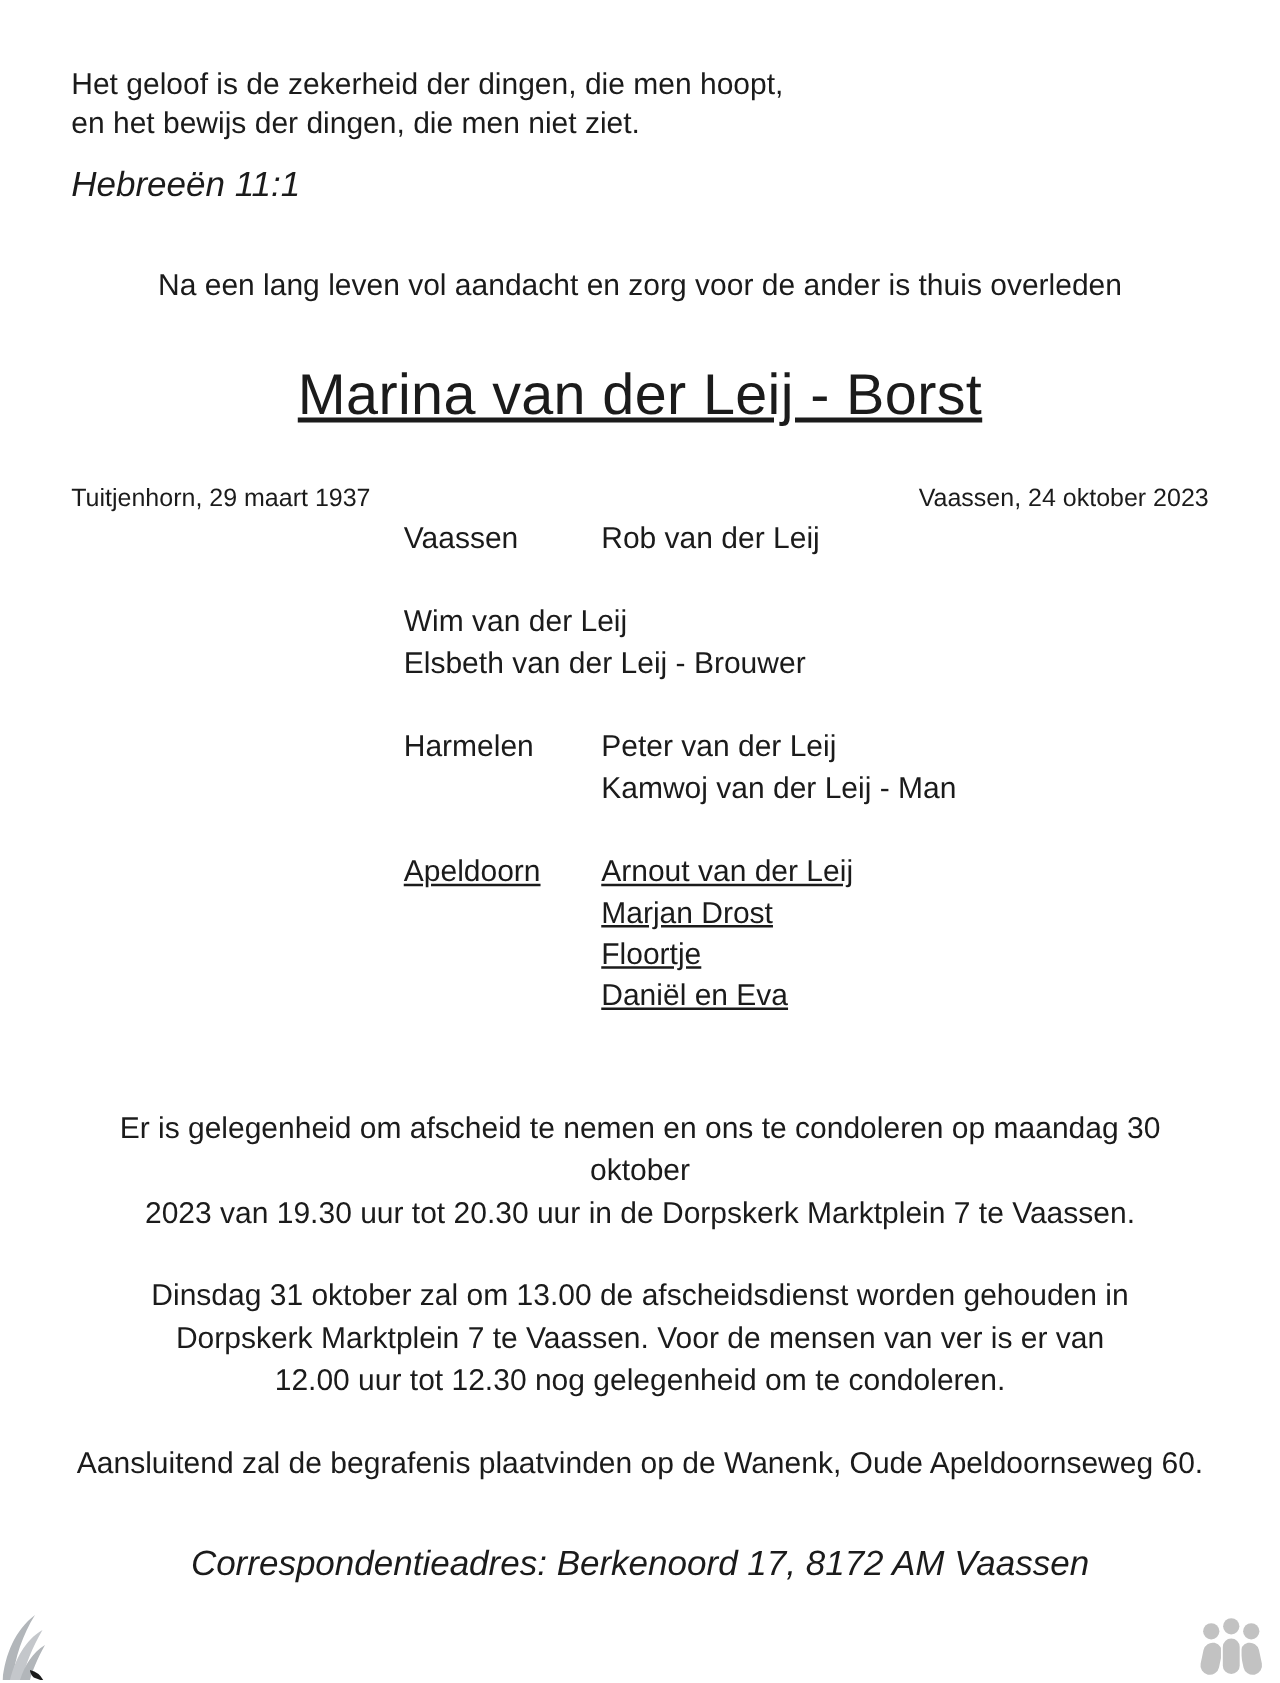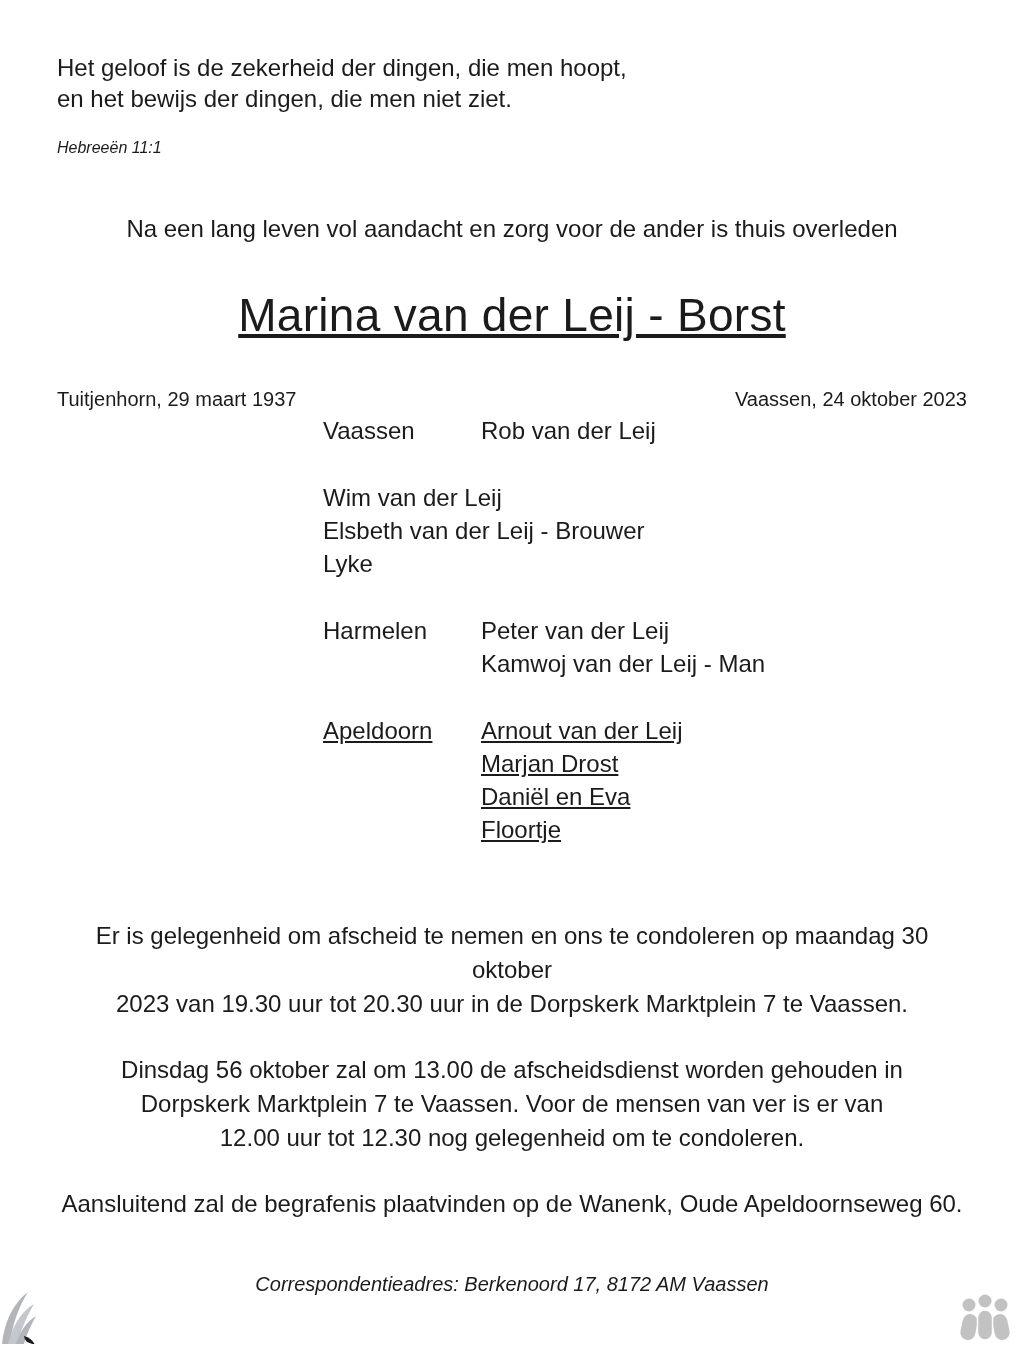--- a/index.html
+++ b/index.html
@@ -18,21 +18,21 @@
     height: 100%;
     position: relative;
   }
   .quote {
     font-size: 24px;
     line-height: 31px;
     text-align: left;
   }
   .quote-reference {
     margin-top: 20px;
-    font-size: 16px;
+    font-size: 28px;
     font-style: italic;
     line-height: 28px;
   }
   .intro {
     margin-top: 52px;
     text-align: center;
     font-size: 24px;
     line-height: 30px;
   }
   .deceased-name {
@@ -70,21 +70,21 @@
     margin-top: 73px;
     text-align: center;
     font-size: 24px;
   }
   .announcement { margin-bottom: 32px; }
   .announcement:last-child { margin-bottom: 0; }
   .announcement .line { line-height: 34px; }
   .correspondence {
     margin-top: 48px;
     text-align: center;
-    font-size: 20px;
+    font-size: 28px;
     font-style: italic;
     line-height: 30px;
   }
   .feather-wrap {
     position: absolute;
     left: 2px;
     bottom: 2px;
     width: 44px;
     height: 58px;
   }
@@ -123,53 +123,52 @@
       <div class="family-place">Vaassen</div>
       <div class="family-names">
         <div class="family-member">Rob van der Leij</div>
       </div>
     </div>
 
     <div class="family-group">
       <div class="family-names">
         <div class="family-member">Wim van der Leij</div>
         <div class="family-member">Elsbeth van der Leij - Brouwer</div>
-        <div class="family-member">Lyke</div>
       </div>
     </div>
 
     <div class="family-group">
       <div class="family-place">Harmelen</div>
       <div class="family-names">
         <div class="family-member">Peter van der Leij</div>
         <div class="family-member">Kamwoj van der Leij - Man</div>
       </div>
     </div>
 
     <div class="family-group">
       <div class="family-place">Apeldoorn</div>
       <div class="family-names">
         <div class="family-member">Arnout van der Leij</div>
         <div class="family-member">Marjan Drost</div>
+        <div class="family-member">Floortje</div>
         <div class="family-member">Daniël en Eva</div>
-        <div class="family-member">Floortje</div>
       </div>
     </div>
 
   </div>
 
   <div class="announcements">
 
     <div class="announcement">
       <div class="line">Er is gelegenheid om afscheid te nemen en ons te condoleren op maandag 30 oktober</div>
       <div class="line">2023 van 19.30 uur tot 20.30 uur in de Dorpskerk Marktplein 7 te Vaassen.</div>
     </div>
 
     <div class="announcement">
-      <div class="line">Dinsdag 56 oktober zal om 13.00 de afscheidsdienst worden gehouden in</div>
+      <div class="line">Dinsdag 31 oktober zal om 13.00 de afscheidsdienst worden gehouden in</div>
       <div class="line">Dorpskerk Marktplein 7 te Vaassen. Voor de mensen van ver is er van</div>
       <div class="line">12.00 uur tot 12.30 nog gelegenheid om te condoleren.</div>
     </div>
 
     <div class="announcement">
       <div class="line">Aansluitend zal de begrafenis plaatvinden op de Wanenk, Oude Apeldoornseweg 60.</div>
     </div>
 
   </div>
 

